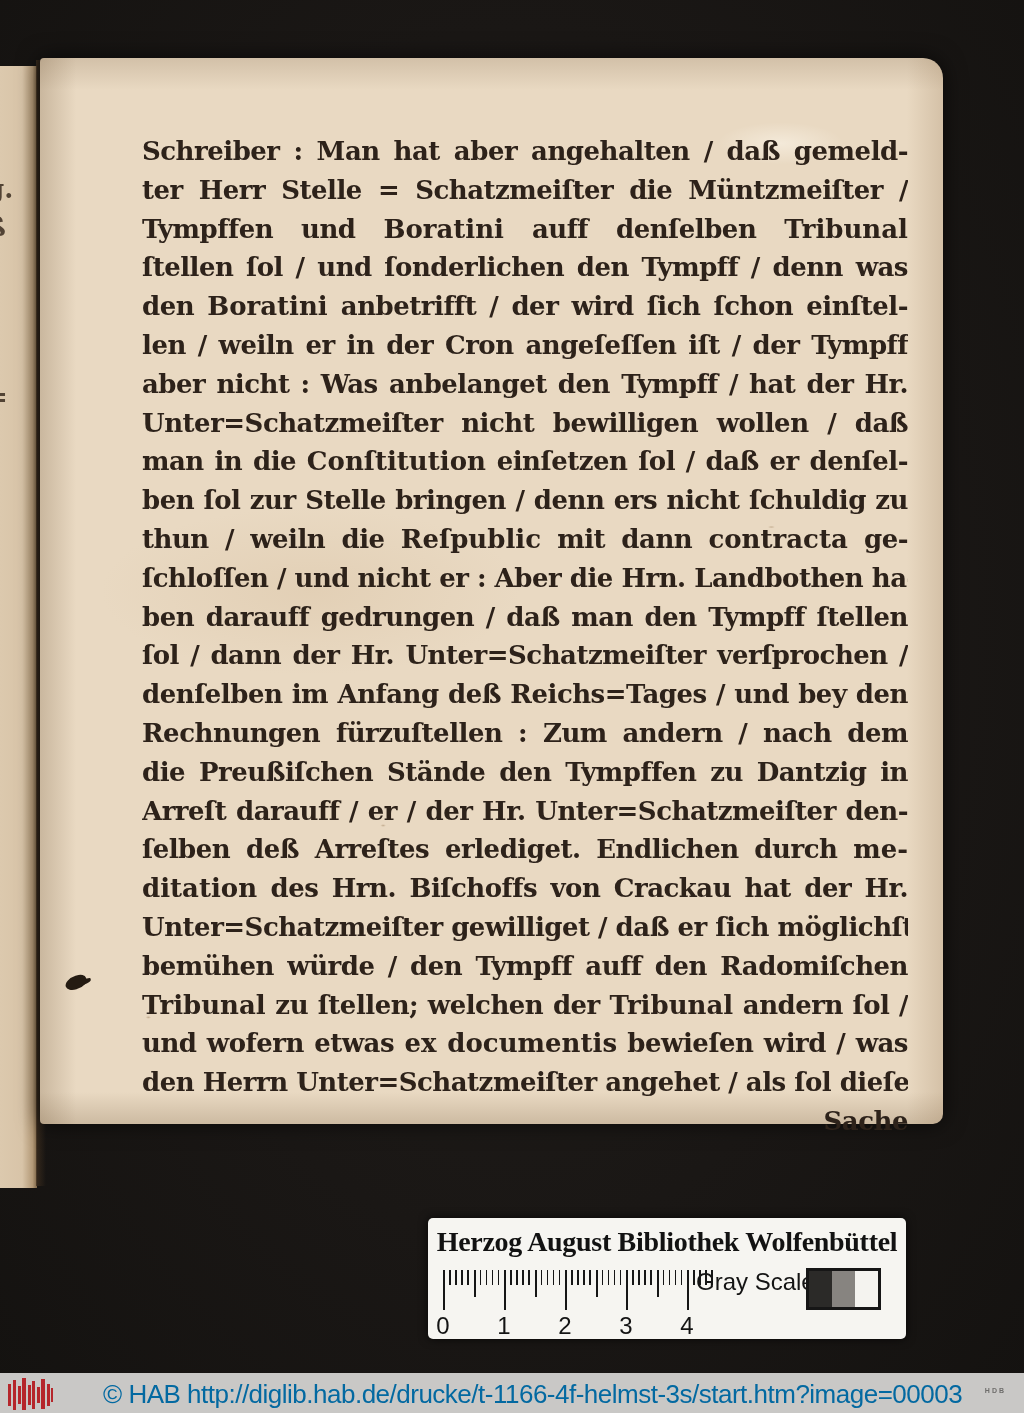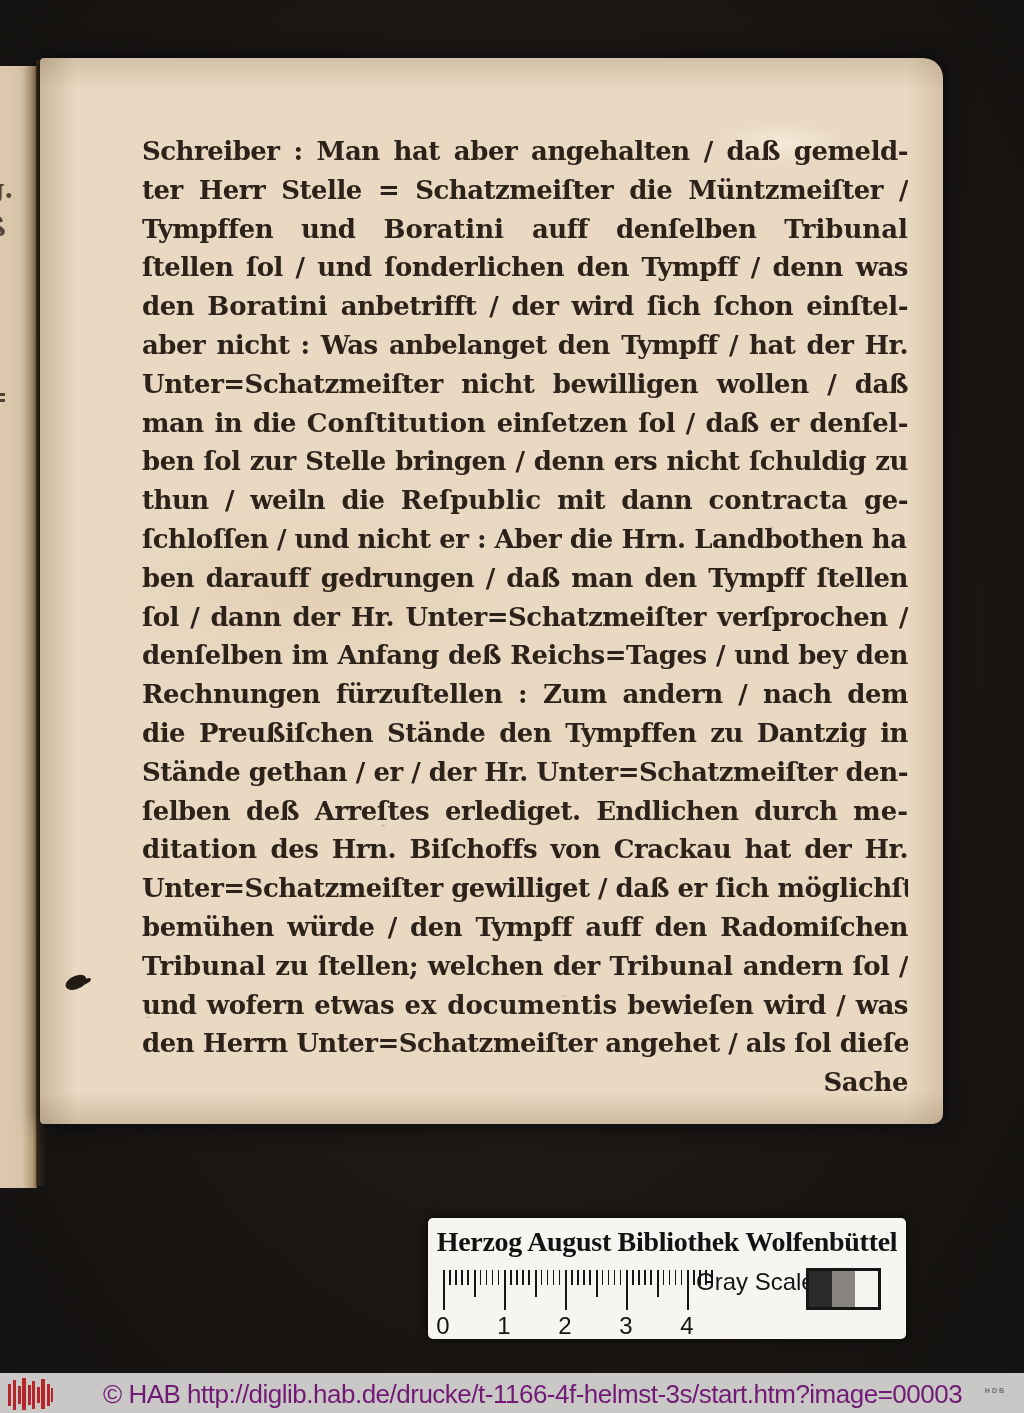--- a/index.html
+++ b/index.html
@@ -89,21 +89,21 @@
   }
   .swatch{width:23px;height:36px;}
   
   .footer-bar{
     position:absolute;left:0;top:1373px;width:1024px;height:40px;
     background:#c9c8c6;
   }
   .barcode{position:absolute;left:8px;top:3px;}
   .copyright{
     position:absolute;left:103px;top:6px;
-    font-family:"Liberation Sans", sans-serif;font-size:26px;color:#701a75;
+    font-family:"Liberation Sans", sans-serif;font-size:26px;color:#0369a1;
     letter-spacing:-0.5px;white-space:nowrap;
   }
   .tiny-mark{
     position:absolute;right:18px;top:14px;
     font-family:"Liberation Sans", sans-serif;font-size:7px;letter-spacing:2px;
     color:#6e6d6b;font-weight:700;
   }
 </style>
 </head>
 <body>
@@ -120,32 +120,33 @@
   </div>
 <div class="gutter"></div>
 
 <div class="book-page">
   <div class="text-block">
       <div class="line"><span class="fraktur">Schreiber :  Man hat aber angehalten / daß gemeld-</span></div>
       <div class="line"><span class="fraktur">ter Herr Stelle = Schatzmeiſter die Müntzmeiſter /</span></div>
       <div class="line"><span class="fraktur">Tympffen und </span><span class="antiqua">Boratini</span><span class="fraktur"> auff denſelben </span><span class="antiqua">Tribunal</span></div>
       <div class="line"><span class="fraktur">ſtellen ſol / und ſonderlichen den Tympff / denn was</span></div>
       <div class="line"><span class="fraktur">den </span><span class="antiqua">Boratini</span><span class="fraktur"> anbetrifft / der wird ſich ſchon einſtel-</span></div>
+      <div class="line"><span class="fraktur">len / weiln er in der Cron angeſeſſen iſt / der Tympff</span></div>
       <div class="line"><span class="fraktur">aber nicht : Was anbelanget den Tympff / hat der Hr.</span></div>
       <div class="line"><span class="fraktur">Unter=Schatzmeiſter nicht bewilligen wollen / daß</span></div>
       <div class="line"><span class="fraktur">man in die </span><span class="antiqua">Conſtitution</span><span class="fraktur"> einſetzen ſol / daß er denſel-</span></div>
       <div class="line"><span class="fraktur">ben ſol zur Stelle bringen / denn ers nicht ſchuldig zu</span></div>
       <div class="line"><span class="fraktur">thun / weiln die </span><span class="antiqua">Reſpublic</span><span class="fraktur"> mit dann </span><span class="antiqua">contracta</span><span class="fraktur"> ge-</span></div>
       <div class="line"><span class="fraktur">ſchloſſen / und nicht er : Aber die Hrn. Landbothen ha-</span></div>
       <div class="line"><span class="fraktur">ben darauff gedrungen / daß man den Tympff ſtellen</span></div>
       <div class="line"><span class="fraktur">ſol / dann der Hr. Unter=Schatzmeiſter verſprochen /</span></div>
       <div class="line"><span class="fraktur">denſelben im Anfang deß Reichs=Tages / und bey den</span></div>
       <div class="line"><span class="fraktur">Rechnungen fürzuſtellen : Zum andern / nach dem</span></div>
       <div class="line"><span class="fraktur">die Preußiſchen Stände den Tympffen zu Dantzig in</span></div>
-      <div class="line"><span class="fraktur">Stände gethan / er / der Hr. Unter=Schatzmeiſter den-</span></div>
+      <div class="line"><span class="fraktur">Arreſt darauff / er / der Hr. Unter=Schatzmeiſter den-</span></div>
       <div class="line"><span class="fraktur">ſelben deß Arreſtes erlediget.  Endlichen durch </span><span class="antiqua">me-</span></div>
       <div class="line"><span class="antiqua">ditation</span><span class="fraktur"> des Hrn. Biſchoffs von Crackau hat der Hr.</span></div>
       <div class="line"><span class="fraktur">Unter=Schatzmeiſter gewilliget / daß er ſich möglichſt</span></div>
       <div class="line"><span class="fraktur">bemühen würde / den Tympff auff den Radomiſchen</span></div>
       <div class="line"><span class="antiqua">Tribunal</span><span class="fraktur"> zu ſtellen; welchen der </span><span class="antiqua">Tribunal</span><span class="fraktur"> andern ſol /</span></div>
       <div class="line"><span class="fraktur">und wofern etwas </span><span class="antiqua">ex documentis</span><span class="fraktur"> bewieſen wird / was</span></div>
       <div class="line"><span class="fraktur">den Herrn Unter=Schatzmeiſter angehet / als ſol dieſe</span></div>
       <div class="line right"><span class="fraktur">Sache</span></div>
     </div>
   <div class="ink-blot"></div>

